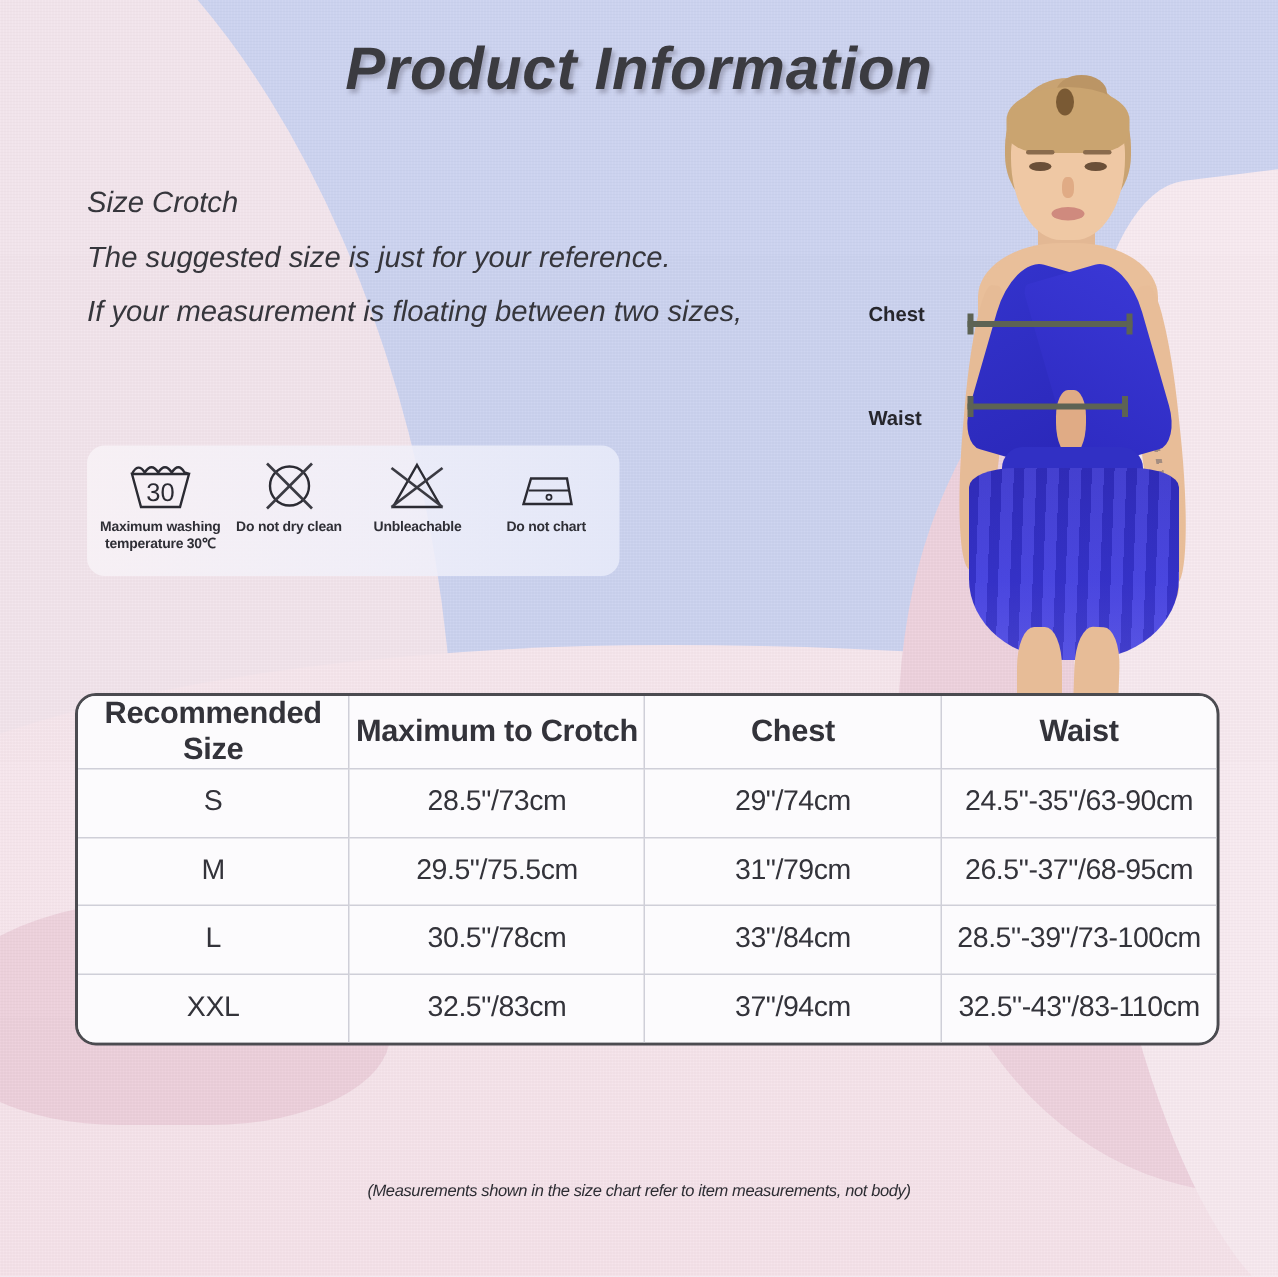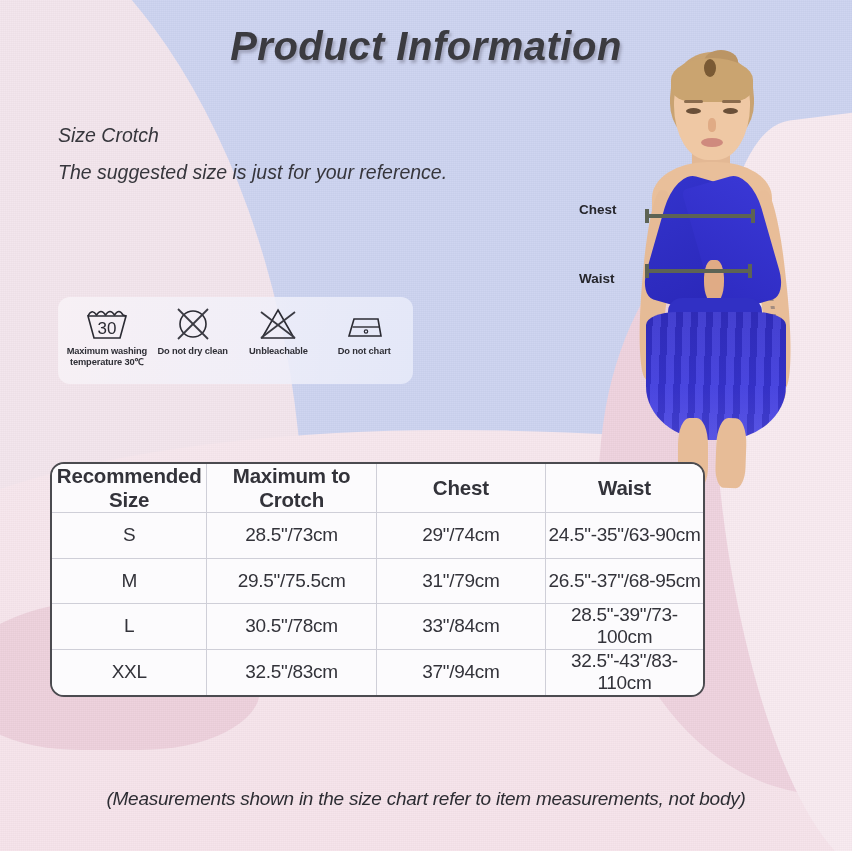--- a/index.html
+++ b/index.html
@@ -288,21 +288,21 @@
   .meas-cap.c1 { left: 645px; top: 209px; }
   .meas-cap.c2 { left: 751px; top: 209px; }
   .meas-cap.w1 { left: 645px; top: 264px; }
   .meas-cap.w2 { left: 748px; top: 264px; }
 
   
   .size-table {
     position: absolute;
     left: 50px;
     top: 462px;
-    width: 655px;
+    width: 763px;
     border: 2.5px solid #4b4b50;
     border-radius: 14px;
     overflow: hidden;
     background: #fbfbfd;
   }
   table { width: 100%; border-collapse: collapse; }
   th, td {
     border-right: 1px solid #cfcfd8;
     border-bottom: 1px solid #cfcfd8;
     text-align: center;
@@ -328,21 +328,21 @@
   col.c-chest { width: 26.0%; }
   col.c-waist { width: 24.2%; }
 
   
   .footnote {
     position: absolute;
     left: 0; top: 788px;
     width: 852px;
     text-align: center;
     font-style: italic;
-    font-size: 19px;
+    font-size: 11px;
     color: #2d2d33;
     letter-spacing: -.25px;
   }
 </style>
 </head>
 <body>
 
 <div id="page">
 
   <div class="bg-base"></div>
@@ -352,20 +352,21 @@
   <div class="bg-pink-right"></div>
   <div class="bg-right-sliver"></div>
   <div class="bg-rose-deep"></div>
   <div class="bg-noise"></div>
 
   <div class="title">Product  Information</div>
 
   <div class="intro">
     <p>Size Crotch</p>
     <p>The suggested size is just for your reference.</p>
+    <p>If your measurement is floating between two sizes,</p>
   </div>
 
   <div class="care-panel">
 
     <div class="care-item">
       <span class="care-glyph">
         <svg width="50" height="34" viewBox="0 0 50 34">
           <path d="M6 9 L44 9 L38 31 L12 31 Z" fill="none" stroke="#2b2b33" stroke-width="1.6"></path>
           <path d="M6 9 Q10 1 14.5 8 Q19 1 23.5 8 Q28 1 32.5 8 Q37 1 41 8 L44 9" fill="none" stroke="#2b2b33" stroke-width="1.6" stroke-linejoin="round"></path>
           <text x="25" y="27" font-family="Liberation Sans, sans-serif" font-size="17" fill="#2b2b33" text-anchor="middle">30</text>

